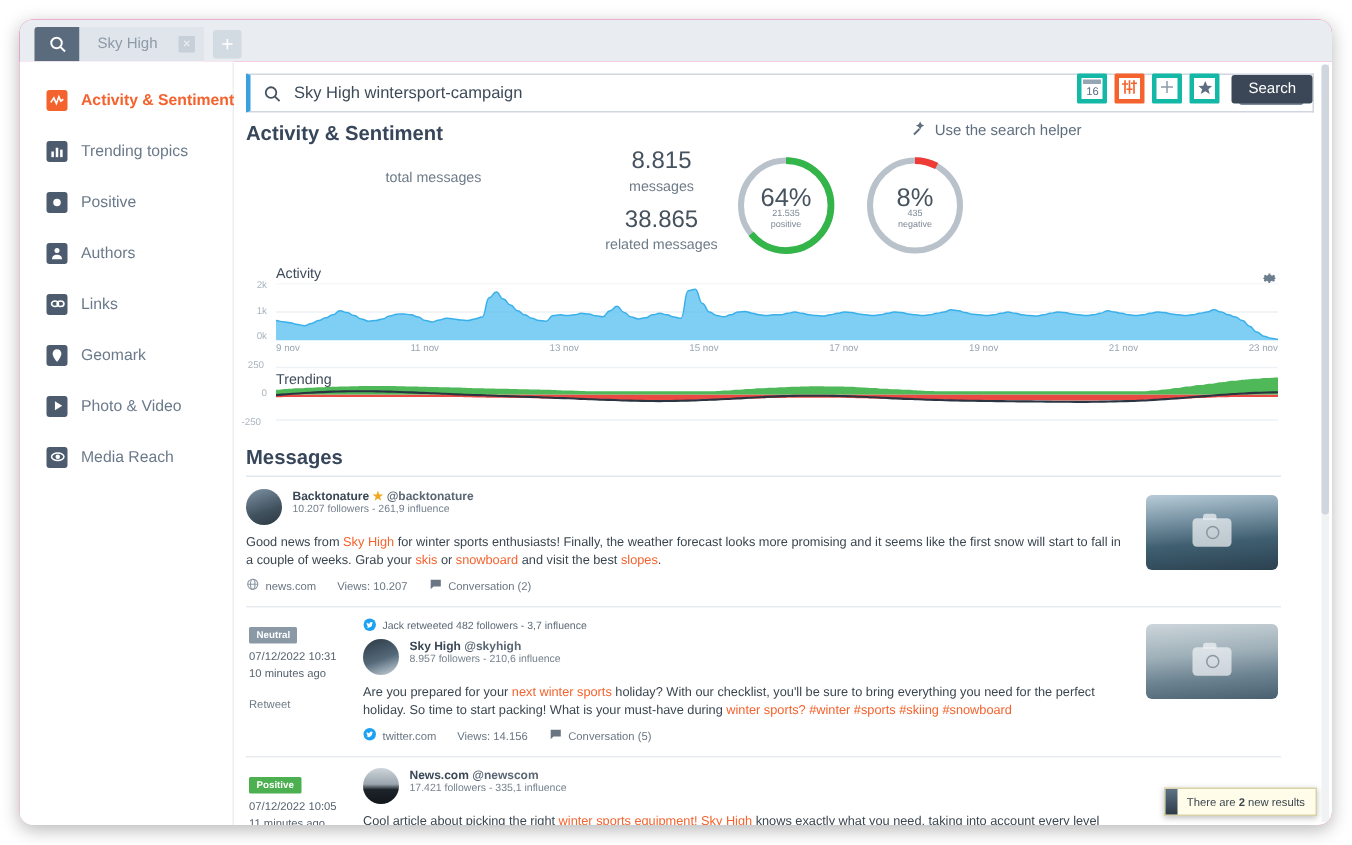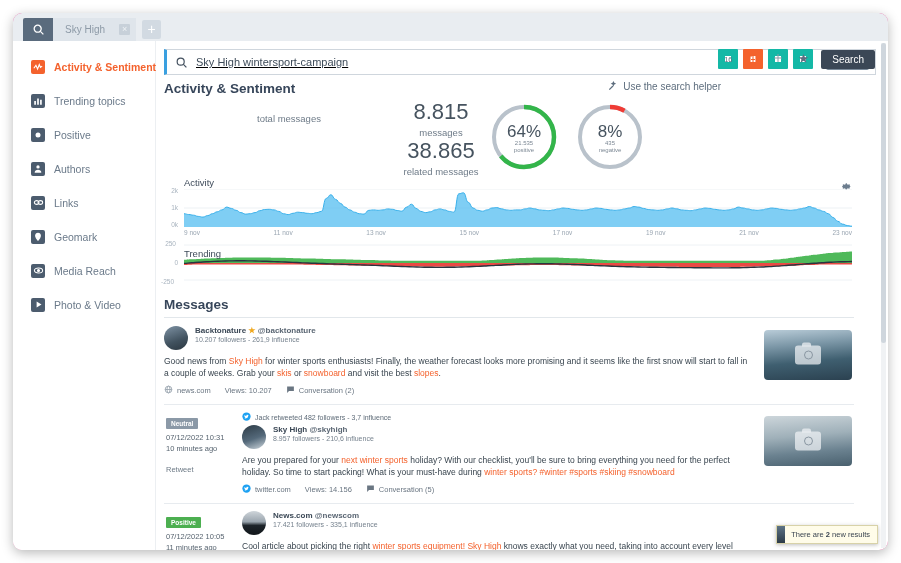--- a/index.html
+++ b/index.html
@@ -109,21 +109,20 @@
   }
   
   .searchrow {
     position: absolute;
     left: 8px; top: 8px;
     width: 712px; height: 26px;
     display: flex; align-items: center;
     border: 1px solid #cfd6dd;
     border-left: 3px solid #3aa0e0;
     background: #ffffff;
-    text-decoration: underline;
   }
   .searchrow .mag { margin-left: 8px; margin-right: 8px; display:flex; }
   .search-value {
     flex: 1;
     font-size: 11px;
     color: #3d4b59;
   }
   .title-badge {
     background: #7b8b9b; color: #ffffff;
     font-size: 9px; font-weight: bold;
@@ -132,21 +131,21 @@
     margin-right: 6px;
     border-radius: 2px;
   }
   .toolbtns {
     position: absolute;
     right: 13px; top: 8px;
     display: flex; align-items: center; gap: 5px;
   }
   .tbtn {
     width: 20px; height: 20px;
-    border: 7px solid #14b8a6;
+    border: 3px solid #14b8a6;
     background: #ffffff;
     display: flex; align-items: center; justify-content: center;
     font-size: 8px; color: #5d6e80;
     border-radius: 1px;
   }
   .tbtn.cal {
     flex-direction: column;
     padding-top: 1px;
   }
   .tbtn.cal .calbar { width: 12px; height: 3px; background: #97a5b3; }
@@ -179,21 +178,21 @@
   .stat-total {
     position: absolute; left: 50px; top: 8px;
     text-align: center; width: 150px;
   }
   .big-num { font-size: 25px; color: #46535f; letter-spacing: -.5px; }
   .small-lbl { font-size: 9.5px; color: #6e7b88; margin-top: 2px; }
   .stat-msgs {
     position: absolute; left: 212px; top: -4px;
     text-align: center; width: 130px;
   }
-  .mid-num { font-size: 22px; color: #46535f; }
+  .mid-num { font-size: 16px; color: #46535f; }
   .stat-rel {
     position: absolute; left: 212px; top: 35px;
     text-align: center; width: 130px;
   }
   .donuts {
     position: absolute; left: 325px; top: -1px;
     display: flex; gap: 16px;
   }
   .donut { position: relative; width: 70px; height: 70px; }
   .donut svg { display: block; }
@@ -427,35 +426,35 @@
           <span class="nav-ico">
             <svg width="10" height="10" viewBox="0 0 24 24" fill="#ffffff">
               <path d="M12 2C8 2 5 5 5 9c0 5 7 13 7 13s7-8 7-13c0-4-3-7-7-7z"></path>
             </svg>
           </span>
           <span class="nav-label">Geomark</span>
         </div>
 
         <div class="nav-item">
           <span class="nav-ico">
+            <svg width="9" height="9" viewBox="0 0 24 24" fill="#ffffff">
+                <polygon points="7,4 20,12 7,20"></polygon>
+              </svg>
+          </span>
+          <span class="nav-label">Photo &amp; Video</span>
+        </div>
+
+        <div class="nav-item">
+          <span class="nav-ico">
             <svg width="11" height="11" viewBox="0 0 24 24" fill="none" stroke="#ffffff" stroke-width="2.2">
               <ellipse cx="12" cy="12" rx="9" ry="5.5"></ellipse>
                 <circle cx="12" cy="12" r="2.2" fill="#ffffff"></circle>
             </svg>
           </span>
           <span class="nav-label">Media Reach</span>
-        </div>
-
-        <div class="nav-item">
-          <span class="nav-ico">
-            <svg width="9" height="9" viewBox="0 0 24 24" fill="#ffffff">
-                <polygon points="7,4 20,12 7,20"></polygon>
-              </svg>
-          </span>
-          <span class="nav-label">Photo &amp; Video</span>
         </div>
       </div>
 
       <div class="main">
 
         <div class="searchrow">
           <span class="mag">
             <svg width="13" height="13" viewBox="0 0 24 24" fill="none" stroke="#44515f" stroke-width="2.2">
               <circle cx="10.5" cy="10.5" r="6.5"></circle>
                 <line x1="15.5" y1="15.5" x2="21" y2="21"></line>

